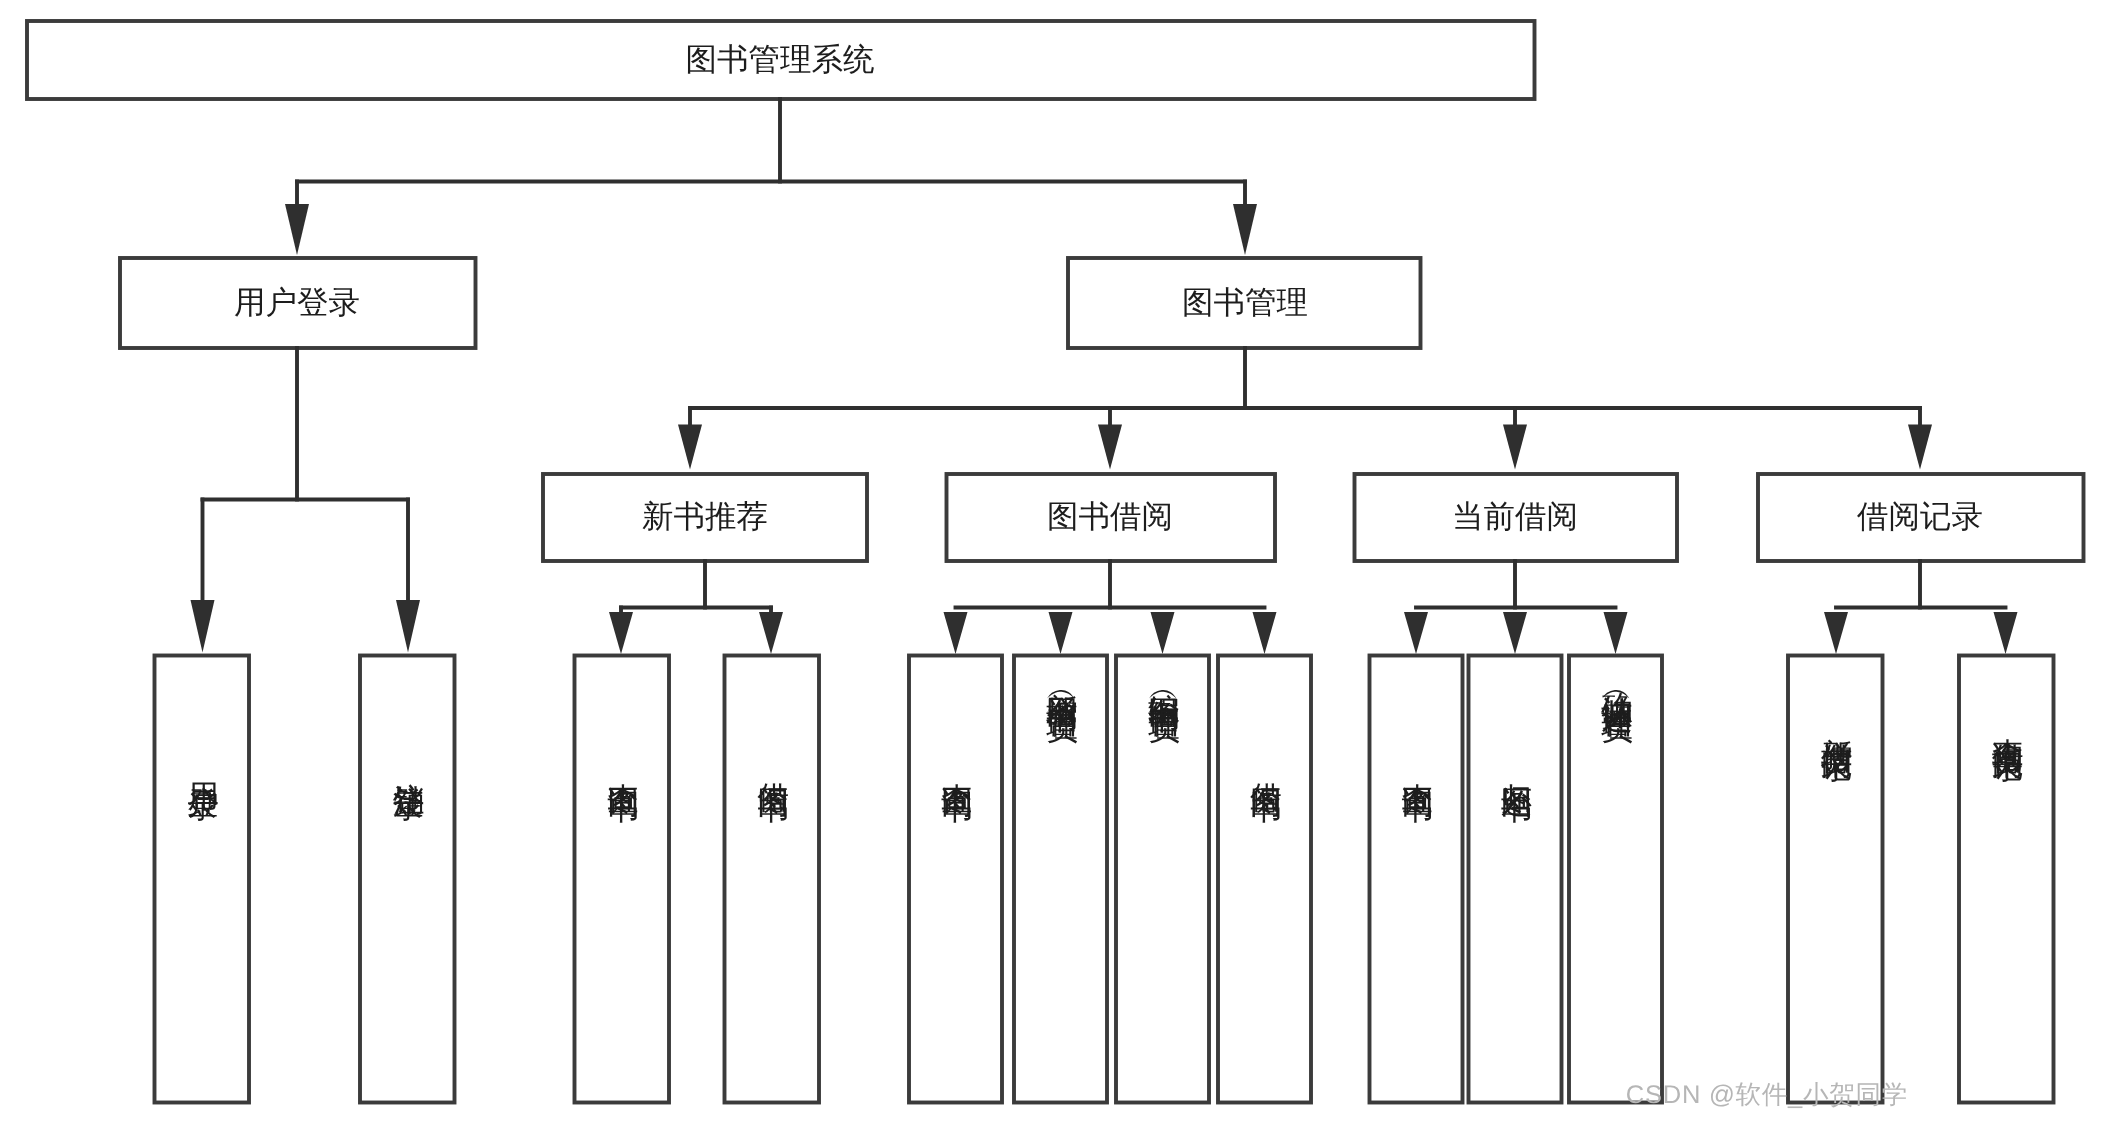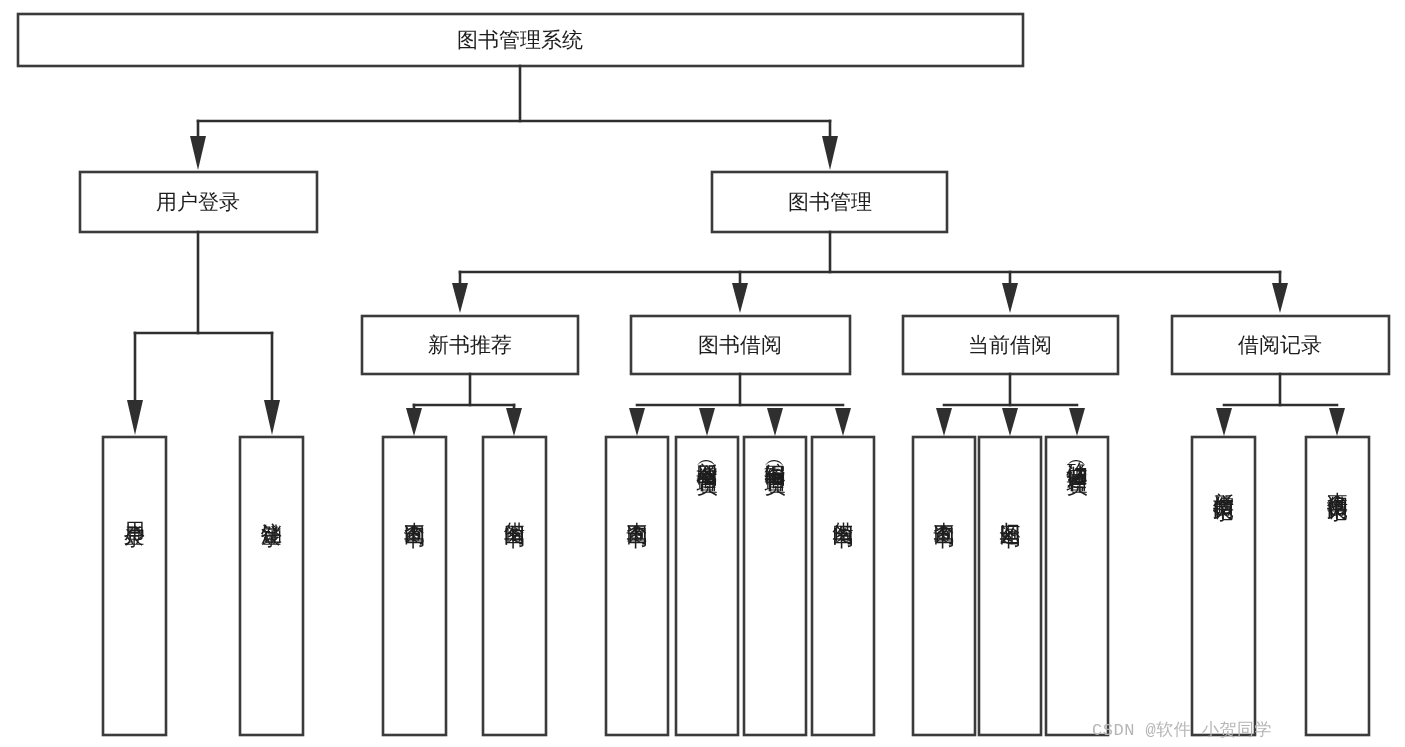--- a/index.html
+++ b/index.html
@@ -62,21 +62,21 @@
     font-size: 21px;
     line-height: 1.05;
     color: #1d1d1d;
     letter-spacing: 2px;
     white-space: nowrap;
   }
   #watermark {
     position: absolute;
     right: 8px;
     bottom: 6px;
-    font-family: Liberation Mono, monospace;
+    font-family: Liberation Sans, sans-serif;
     font-size: 17px;
     color: #b6b6b6;
     letter-spacing: 0.5px;
     white-space: nowrap;
   }
 </style>
 </head>
 <body>
 
 <div id="diagram-root">

